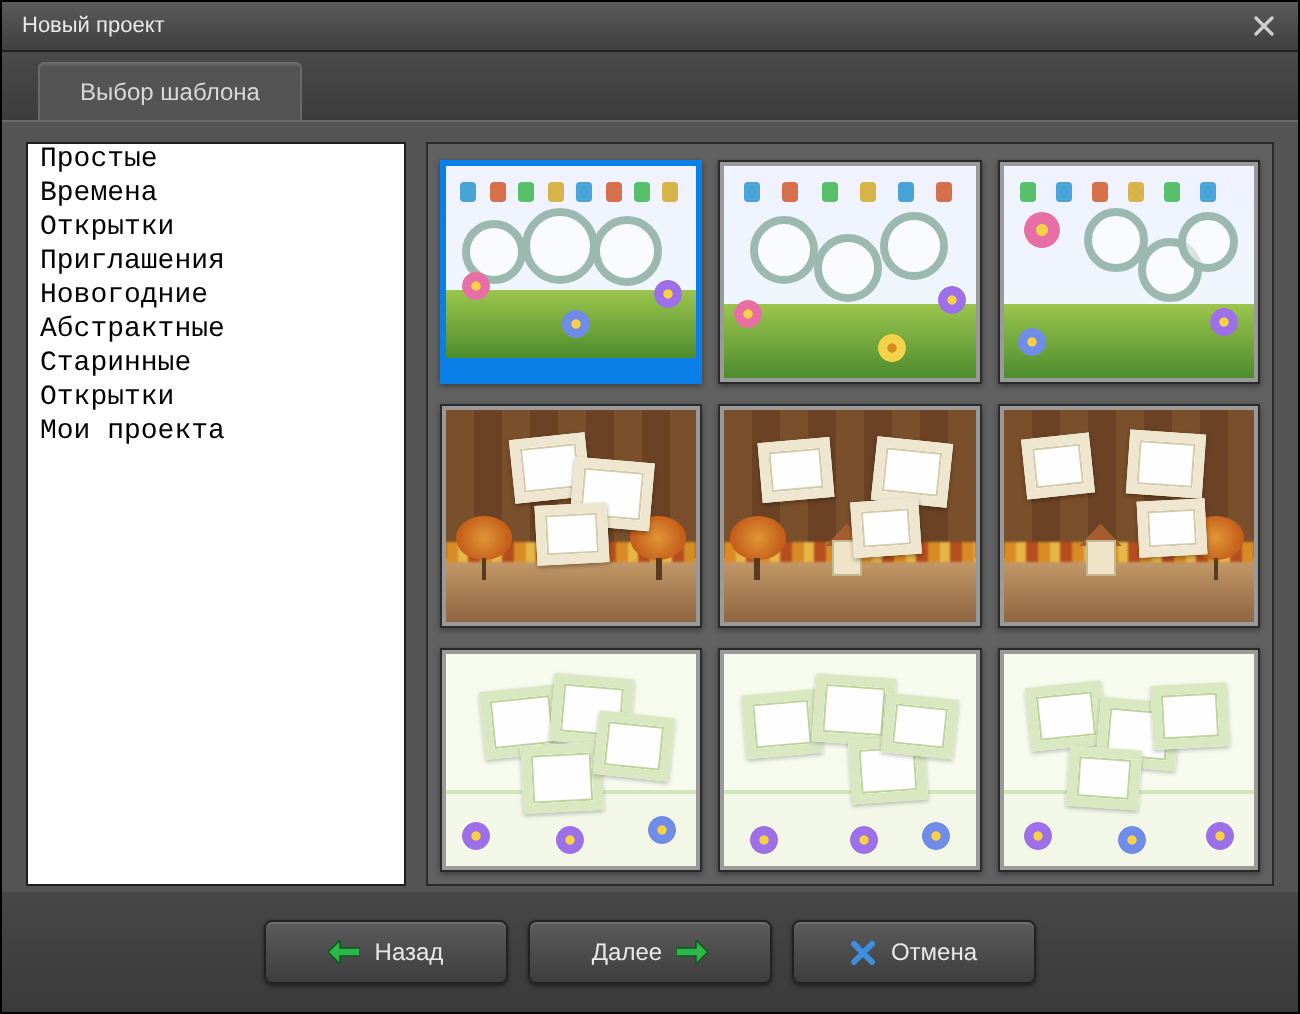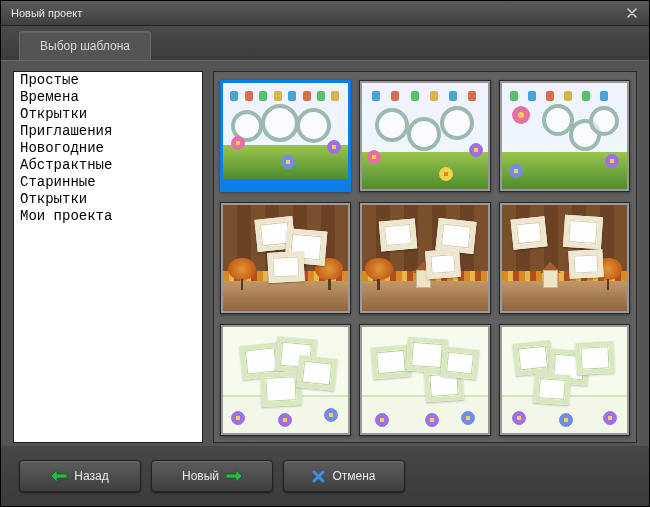--- a/index.html
+++ b/index.html
@@ -130,21 +130,21 @@
   position:absolute;width:8px;height:10px;border-radius:2px;top:2px;
 }
 .leafband{
   position:absolute;left:0;right:0;bottom:28%;height:10px;
   background:repeating-linear-gradient(90deg,#d88b25 0 6px,#e8b647 6px 11px,#b54e1e 11px 17px);
   filter:blur(.4px);
 }
 
 
 .footer{
-  height:60px;display:flex;align-items:center;justify-content:flex-start;
+  height:60px;display:flex;align-items:center;justify-content:center;
   padding:0 18px;gap:10px;
   background:linear-gradient(#474747,#3a3a3a);
 }
 .btn{
   min-width:96px;height:30px;display:flex;align-items:center;justify-content:center;
   background:linear-gradient(#5c5c5c,#3e3e3e);
   border:1px solid #222;border-radius:4px;
   box-shadow:inset 0 1px 0 rgba(255,255,255,.12),0 1px 2px rgba(0,0,0,.5);
   color:#e8e8e8;font-size:12px;cursor:pointer;gap:7px;
   padding:0 12px;
@@ -356,21 +356,21 @@
   </div>
 
   <div class="footer">
     <div class="btn">
       <svg width="16" height="12" viewBox="0 0 16 12">
           <path d="M6 0 L0 6 L6 12 L6 8 L16 8 L16 4 L6 4 Z" fill="#2fb64a" stroke="#0c5a1e" stroke-width=".8"></path>
         </svg>
       <span>Назад</span>
     </div>
     <div class="btn">
-      <span>Новый</span>
+      <span>Далее</span>
       <svg width="16" height="12" viewBox="0 0 16 12">
           <path d="M10 0 L16 6 L10 12 L10 8 L0 8 L0 4 L10 4 Z" fill="#2fb64a" stroke="#0c5a1e" stroke-width=".8"></path>
         </svg>
     </div>
     <div class="btn">
       <svg width="13" height="13" viewBox="0 0 13 13">
           <path d="M2 2 L11 11 M11 2 L2 11" stroke="#3d8fe0" stroke-width="3" stroke-linecap="round"></path>
         </svg>
       <span>Отмена</span>
     </div>

